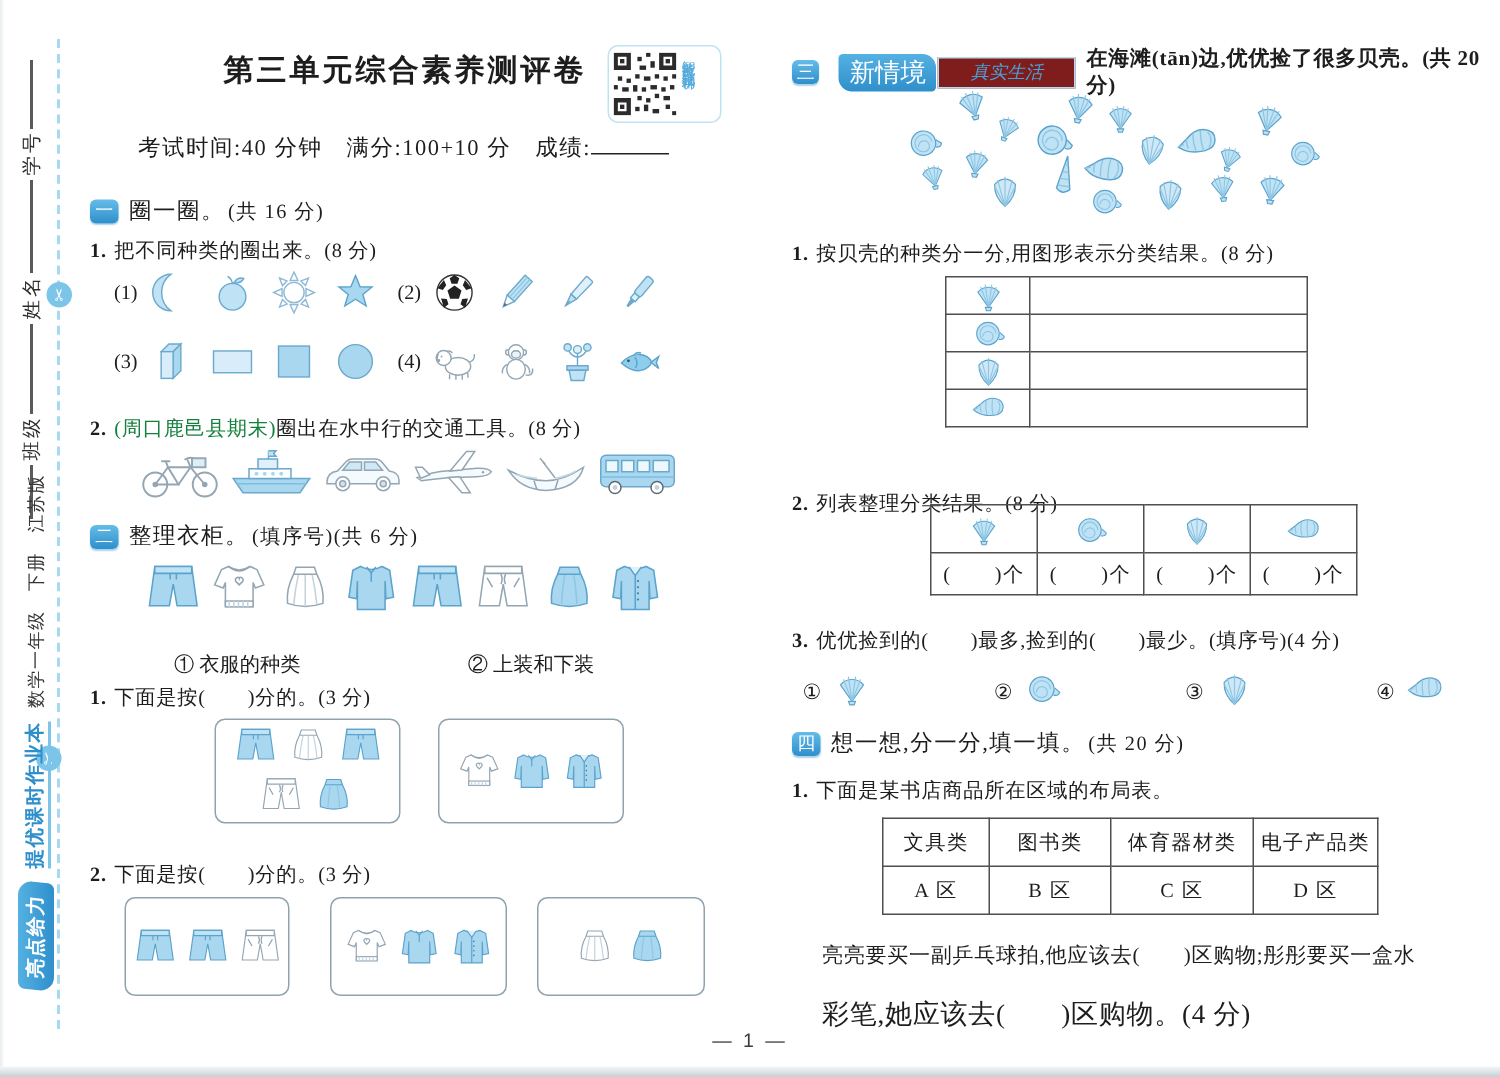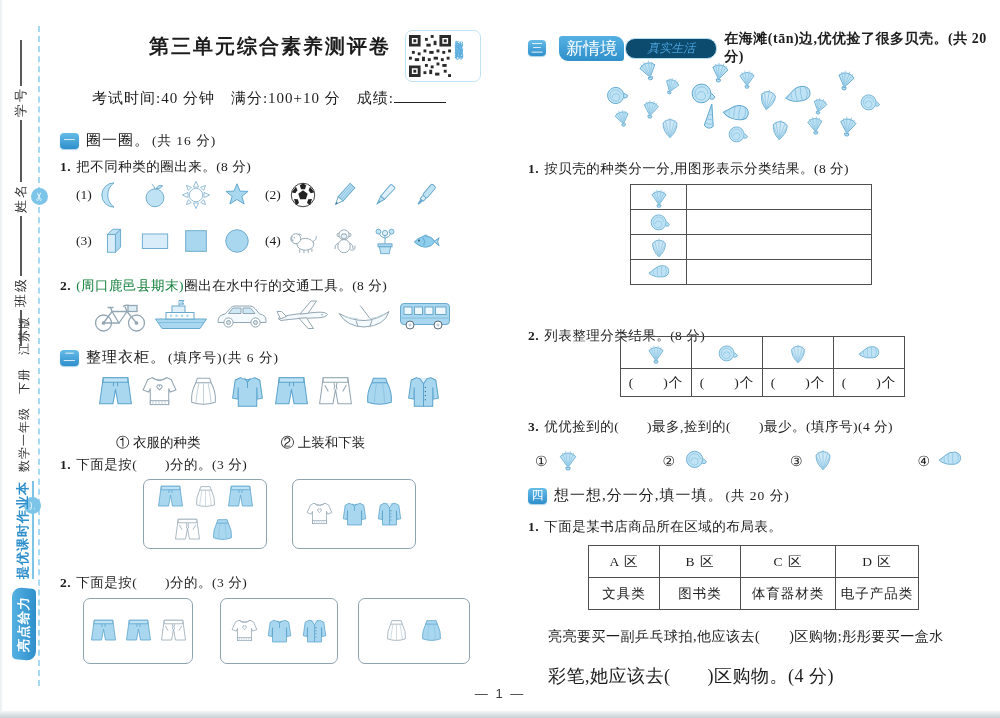--- a/index.html
+++ b/index.html
@@ -44,22 +44,22 @@
   .snum{width:19px;height:16px;border-radius:4px;background:linear-gradient(180deg,#66bce8,#2e8fcb);
         color:#fff;font-size:12px;display:inline-flex;align-items:center;justify-content:center;
         margin-right:7px;font-family:"Liberation Sans",sans-serif;box-shadow:0 1px 1px rgba(46,143,203,.4);}
   .stitle{font-weight:normal;letter-spacing:1px;}
   .sscore{font-size:13.5px;margin-left:2px;letter-spacing:1px;}
   .qline{position:absolute;font-size:13.5px;letter-spacing:0.5px;white-space:nowrap;}
   .qno{font-weight:bold;margin-right:5px;}
   .src{color:#15803d;}
   .ribbon2{background:linear-gradient(180deg,#55b1e2,#2e8fcb);color:#fff;font-size:17px;padding:1px 7px;
            border-radius:3px 9px 3px 9px;font-family:Liberation Mono, monospace;margin:0 1px 0 6px;white-space:nowrap;}
-  .tag2{background:#0c4a6e;border:1px solid #b5ddf2;color:#4aa0d8;font-style:italic;font-size:12px;
-        padding:1px 21px;border-radius:10px;margin-right:7px;white-space:nowrap;}
+  .tag2{background:#7f1d1d;border:1px solid #b5ddf2;color:#4aa0d8;font-style:italic;font-size:12px;
+        padding:1px 21px;border-radius:0;margin-right:7px;white-space:nowrap;}
   .s3text{font-weight:bold;font-size:14px;letter-spacing:0.5px;}
 
   
   .igroup{position:absolute;display:flex;align-items:center;font-size:13.5px;}
   .gicons{display:flex;align-items:center;gap:11px;margin-left:7px;}
   .vehicles{position:absolute;display:flex;align-items:center;gap:5px;}
   .vehicles .pict{width:56px;height:36px;}
   .wardrobe{position:absolute;display:flex;align-items:flex-end;gap:3px;}
   .wardrobe .pict{width:41px;height:41px;}
   .optline{position:absolute;font-size:13.5px;}
@@ -566,21 +566,21 @@
       </svg>
       <svg class="pict">
         <use href="#i-skirt-b" xlink:href="#i-skirt-b"></use>
       </svg>
       <svg class="pict">
         <use href="#i-jacket" xlink:href="#i-jacket"></use>
       </svg>
     </div>
   <div class="optline" style="left:116px;top:434px">
     <span>① 衣服的种类</span>
-    <span style="margin-left:77px">② 上装和下装</span>
+    <span style="margin-left:108px">② 上装和下装</span>
   </div>
   <div class="qline" style="left:60px;top:456px"><b class="qno">1.</b><span>下面是按(　　)分的。(3 分)</span></div>
   <div class="cbox" style="left:143px;top:479px;width:124px;height:70px">
       <svg class="pict">
         <use href="#i-shorts-b" xlink:href="#i-shorts-b"></use>
       </svg>
       <svg class="pict">
         <use href="#i-skirt-w" xlink:href="#i-skirt-w"></use>
       </svg>
       <svg class="pict">
@@ -788,31 +788,31 @@
 
   <div class="sechead" style="left:528px;top:486px">
     <span class="snum">四</span>
     <span class="stitle">想一想,分一分,填一填。</span>
     <span class="sscore">(共 20 分)</span>
   </div>
   <div class="qline" style="left:528px;top:518px"><b class="qno">1.</b><span>下面是某书店商品所在区域的布局表。</span></div>
   <table class="wtable t3" style="left:588px;top:545px">
     <tbody>
         <tr>
+      <td>文具类</td>
+      <td>图书类</td>
+      <td>体育器材类</td>
+      <td>电子产品类</td>
+    </tr>
+    <tr>
       <td class="w1">A 区</td>
       <td class="w2">B 区</td>
       <td class="w3">C 区</td>
       <td class="w4">D 区</td>
     </tr>
-    <tr>
-      <td>文具类</td>
-      <td>图书类</td>
-      <td>体育器材类</td>
-      <td>电子产品类</td>
-    </tr>
   </tbody>
     </table>
   <div class="qline" style="left:548px;top:628px;font-size:14px">亮亮要买一副乒乓球拍,他应该去(　　)区购物;彤彤要买一盒水</div>
   <div class="qline" style="left:548px;top:664px;font-size:18px">彩笔,她应该去(　　)区购物。(4 分)</div>
 
   <div class="pgnum">— 1 —</div>
   <div class="ledge"></div>
   <div class="bedge"></div>
 </div>
 

